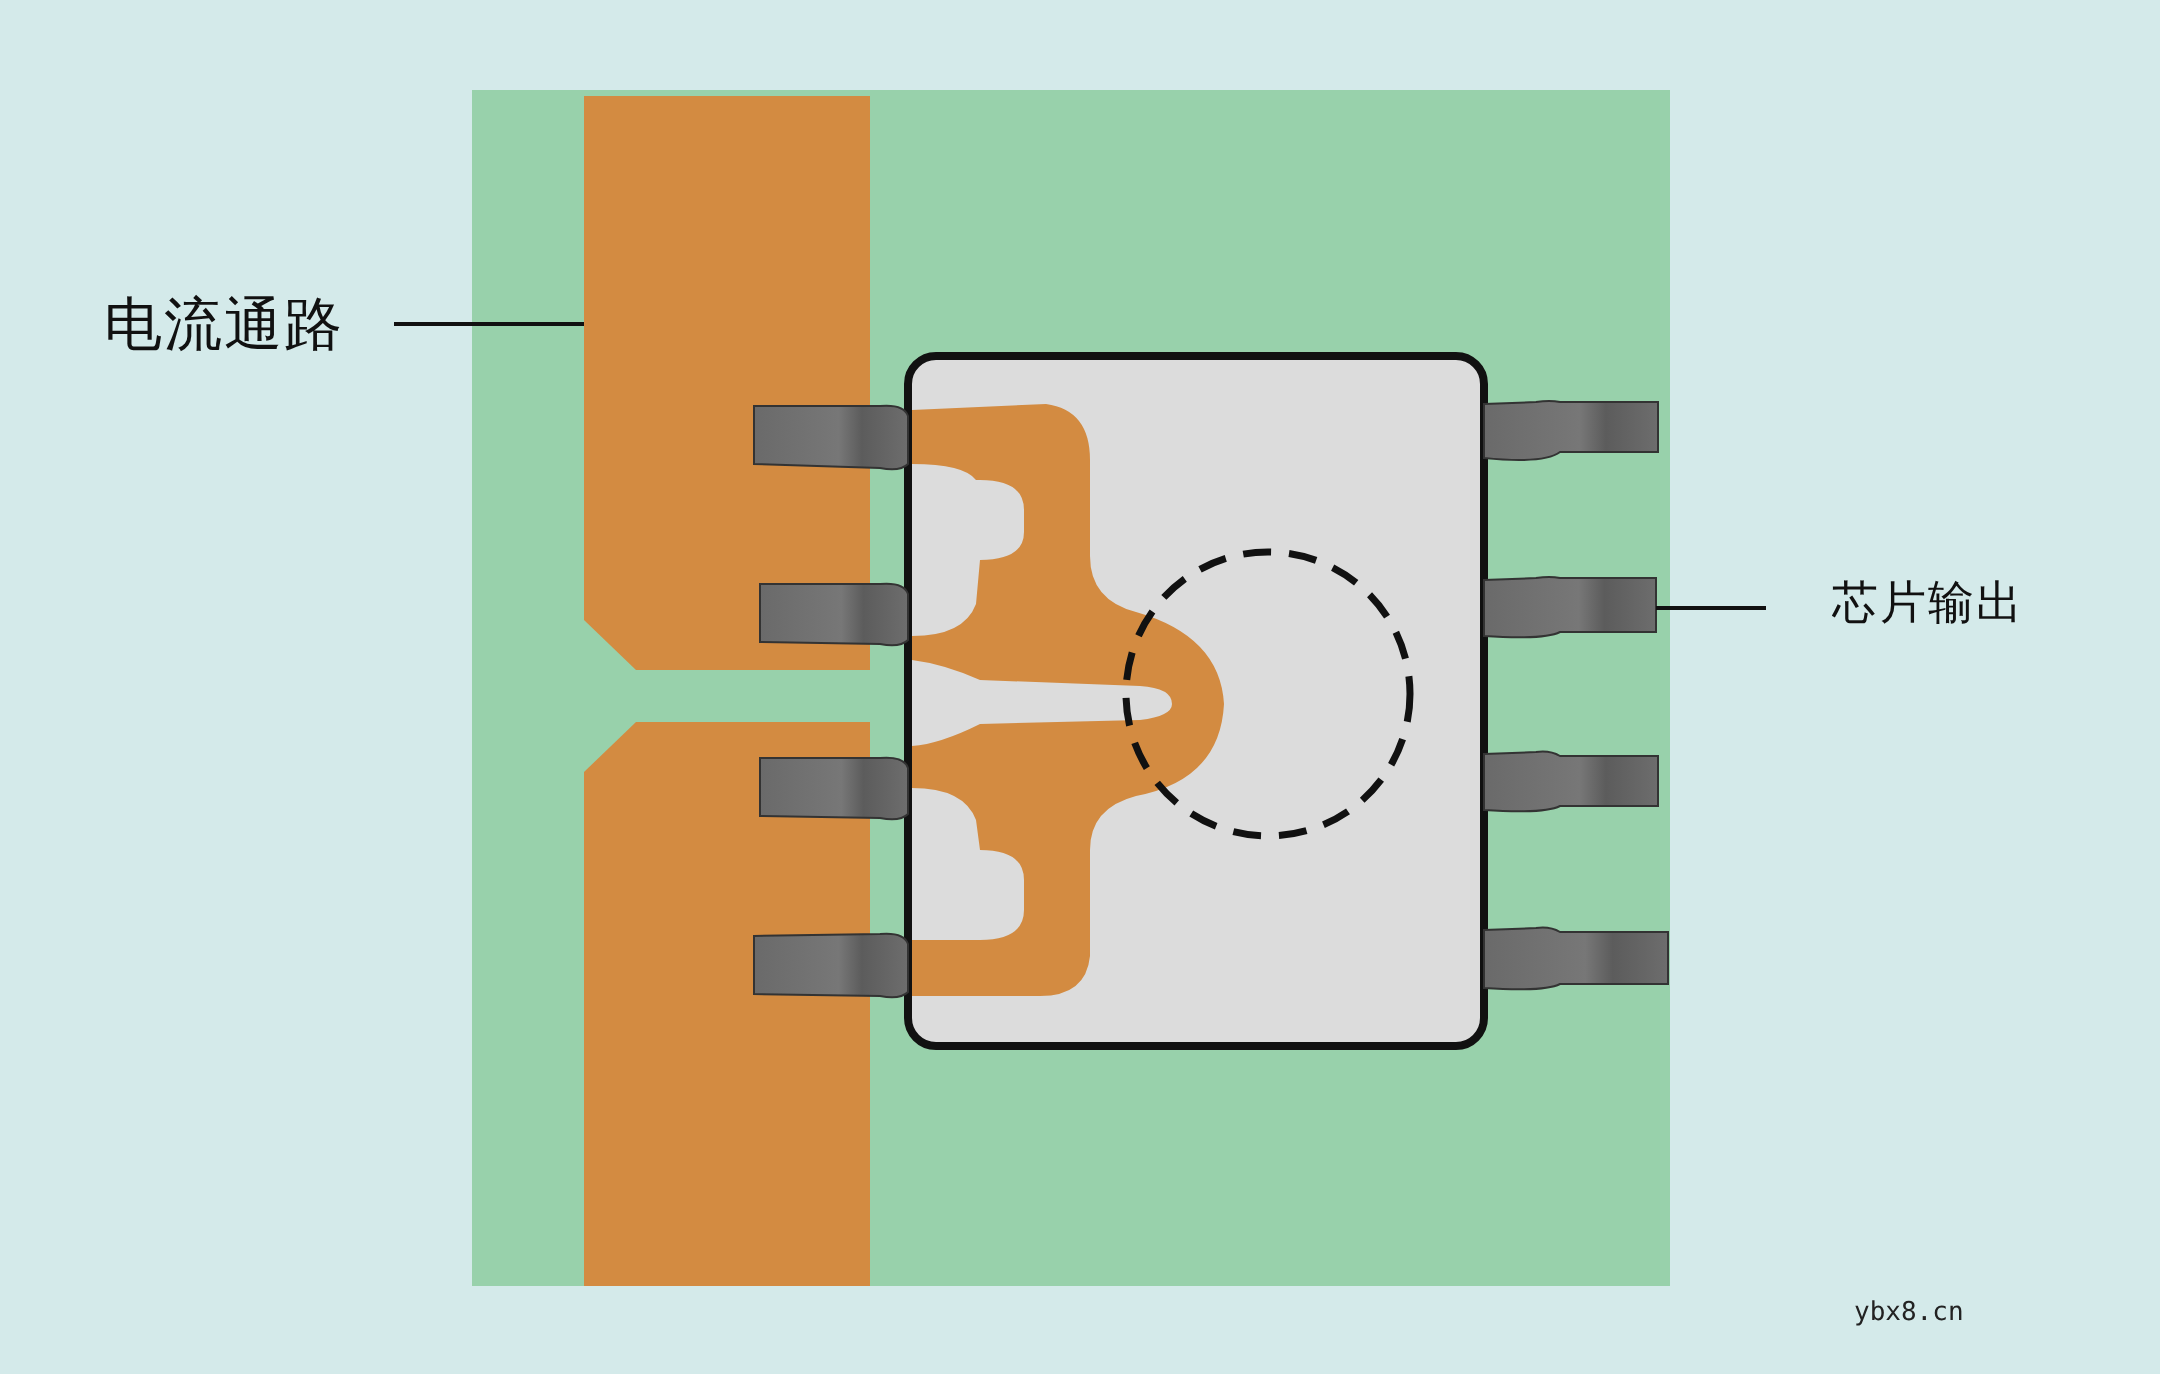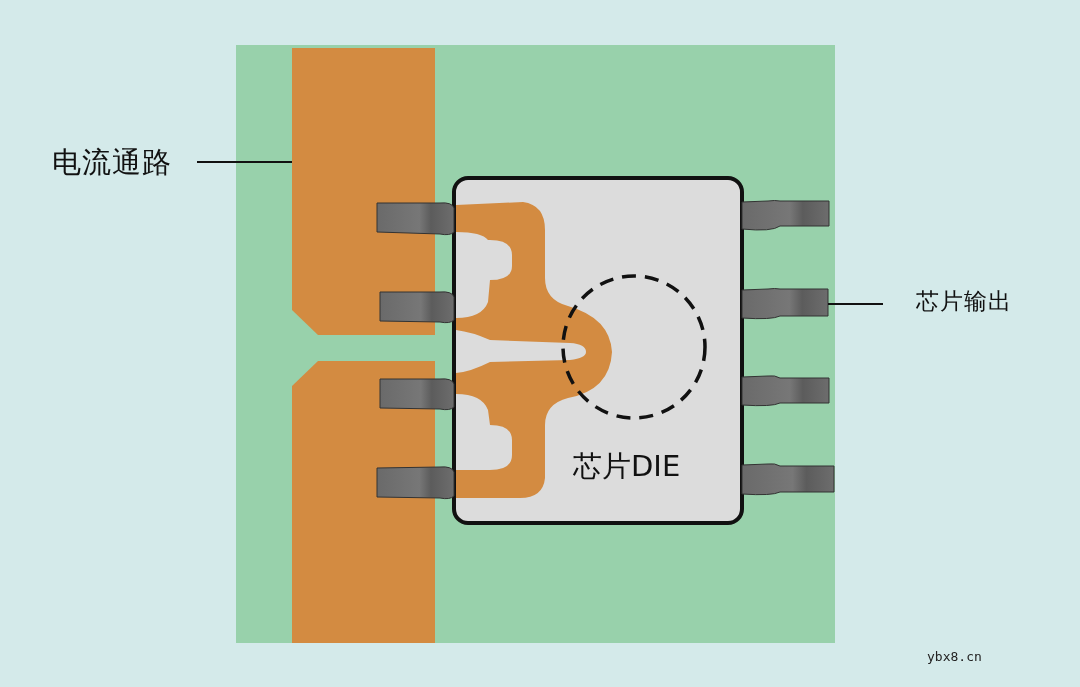--- a/index.html
+++ b/index.html
@@ -75,15 +75,14 @@
       <path d="M742,377 L768,376 Q775,375 780,378 L829,378 L829,403 L780,403 Q772,407 742,405 Z" fill="url(#pinGrad)"></path>
       <path d="M742,465 L768,464 Q775,463 780,466 L834,466 L834,492 L780,492 Q772,496 742,494 Z" fill="url(#pinGrad)"></path>
     </g>
 
     <line x1="197" y1="162" x2="292" y2="162" stroke="#111" stroke-width="2"></line>
     <line x1="828" y1="304" x2="883" y2="304" stroke="#111" stroke-width="2"></line>
   </svg>
 
   <div id="label-current" class="label">电流通路</div>
   <div id="label-output" class="label">芯片输出</div>
-  <div id="label-die" class="label">芯片DIE</div>
   <div id="watermark">ybx8.cn</div>
 </div>
 
 </body></html>

